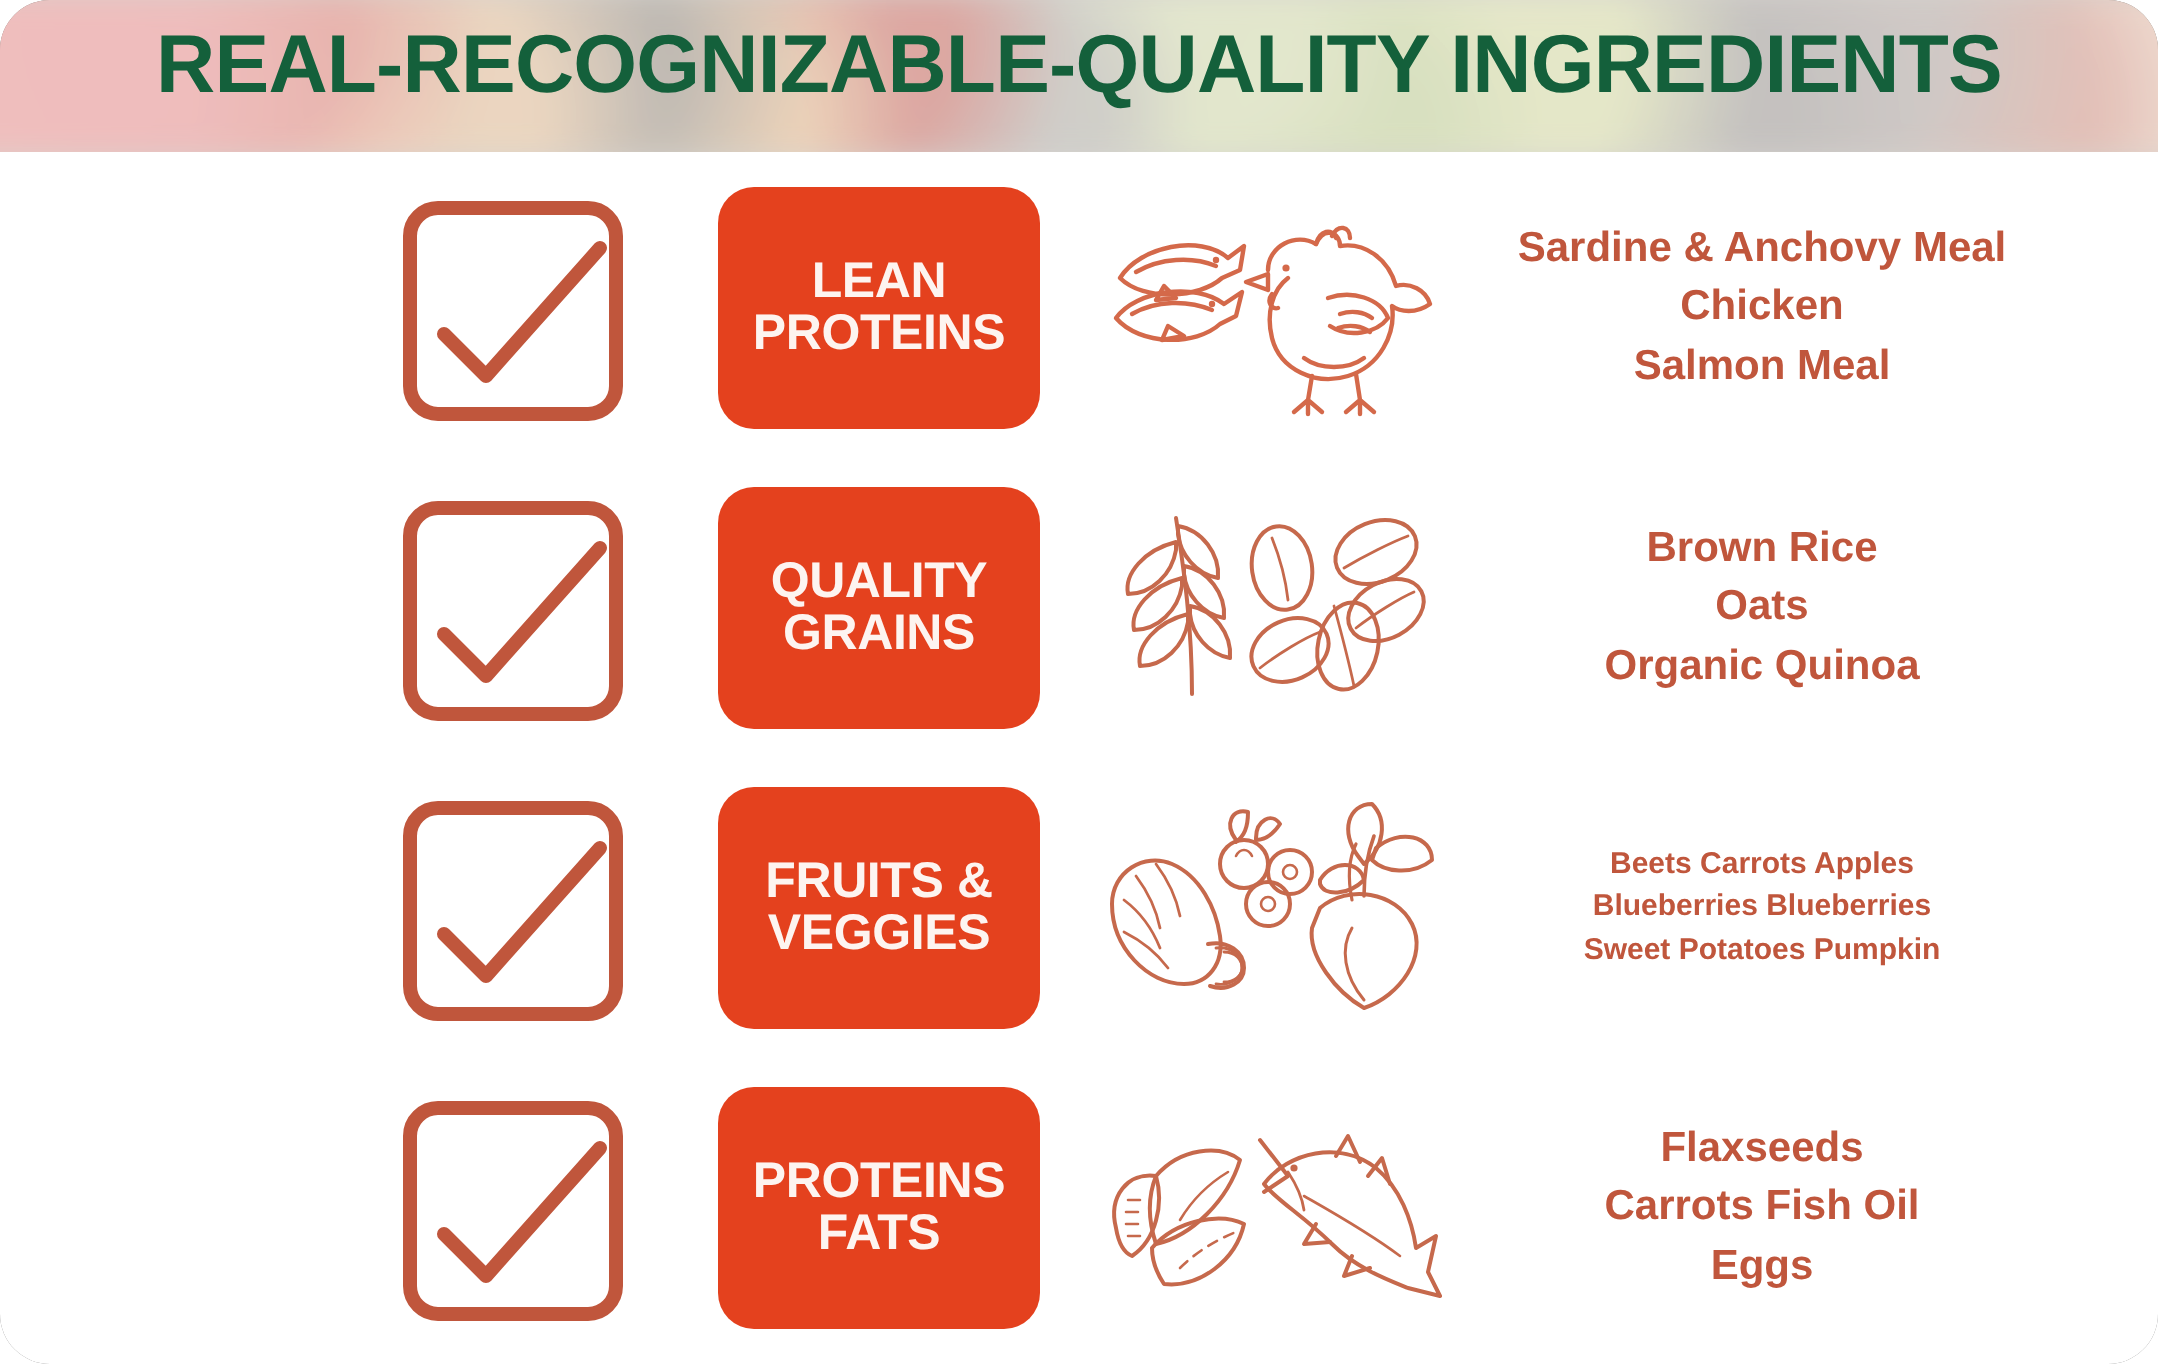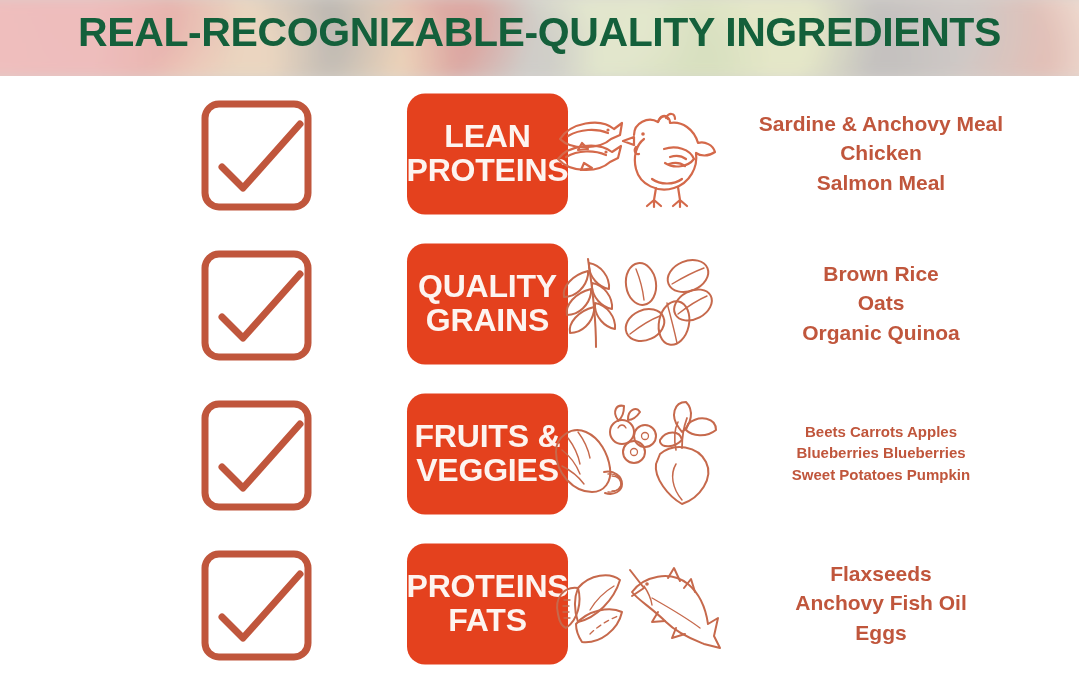--- a/index.html
+++ b/index.html
@@ -13,20 +13,21 @@
     font-family: "Liberation Sans", sans-serif;
     overflow: hidden;
   }
 
   .page {
     position: relative;
     width: 1079px;
     height: 682px;
     background: #737373;
     overflow: hidden;
+    border-radius: 25px;
   }
 
   
   .header {
     position: relative;
     width: 1079px;
     height: 76px;
     overflow: hidden;
     background: #b9b5ae;
   }
@@ -117,25 +118,24 @@
     height: 121px;
     background: #e4411e;
     border-radius: 18px;
     display: flex;
     flex-direction: column;
     align-items: center;
     justify-content: center;
     color: #fdf4f0;
     font-family: "Liberation Sans", sans-serif;
     font-weight: bold;
-    font-size: 32px;
+    font-size: 25px;
     line-height: 1.06;
     text-align: left;
     letter-spacing: -0.2px;
-    margin-left: 48px;
   }
   .badge span { display: block; white-space: nowrap; }
 
   
   .icon-cell {
     position: absolute;
     left: 548px;
     top: 50%;
     transform: translateY(-50%);
     width: 176px;
@@ -385,19 +385,19 @@
             <path d="M110 64 L104 74 L117 73"></path>
             <path d="M128 80 L124 90 L137 86"></path>
 
             <path d="M104 50 C118 58, 136 68, 152 80" stroke-width="1.3"></path>
           </g>
         </svg>
       </div>
 
       <div class="ing">
         <span class="line">Flaxseeds</span>
-        <span class="line">Anchovy Fish Oil</span>
+        <span class="line">Carrots Fish Oil</span>
         <span class="line">Eggs</span>
       </div>
     </div>
 
   </div>
 </div>
 
 </body></html>

